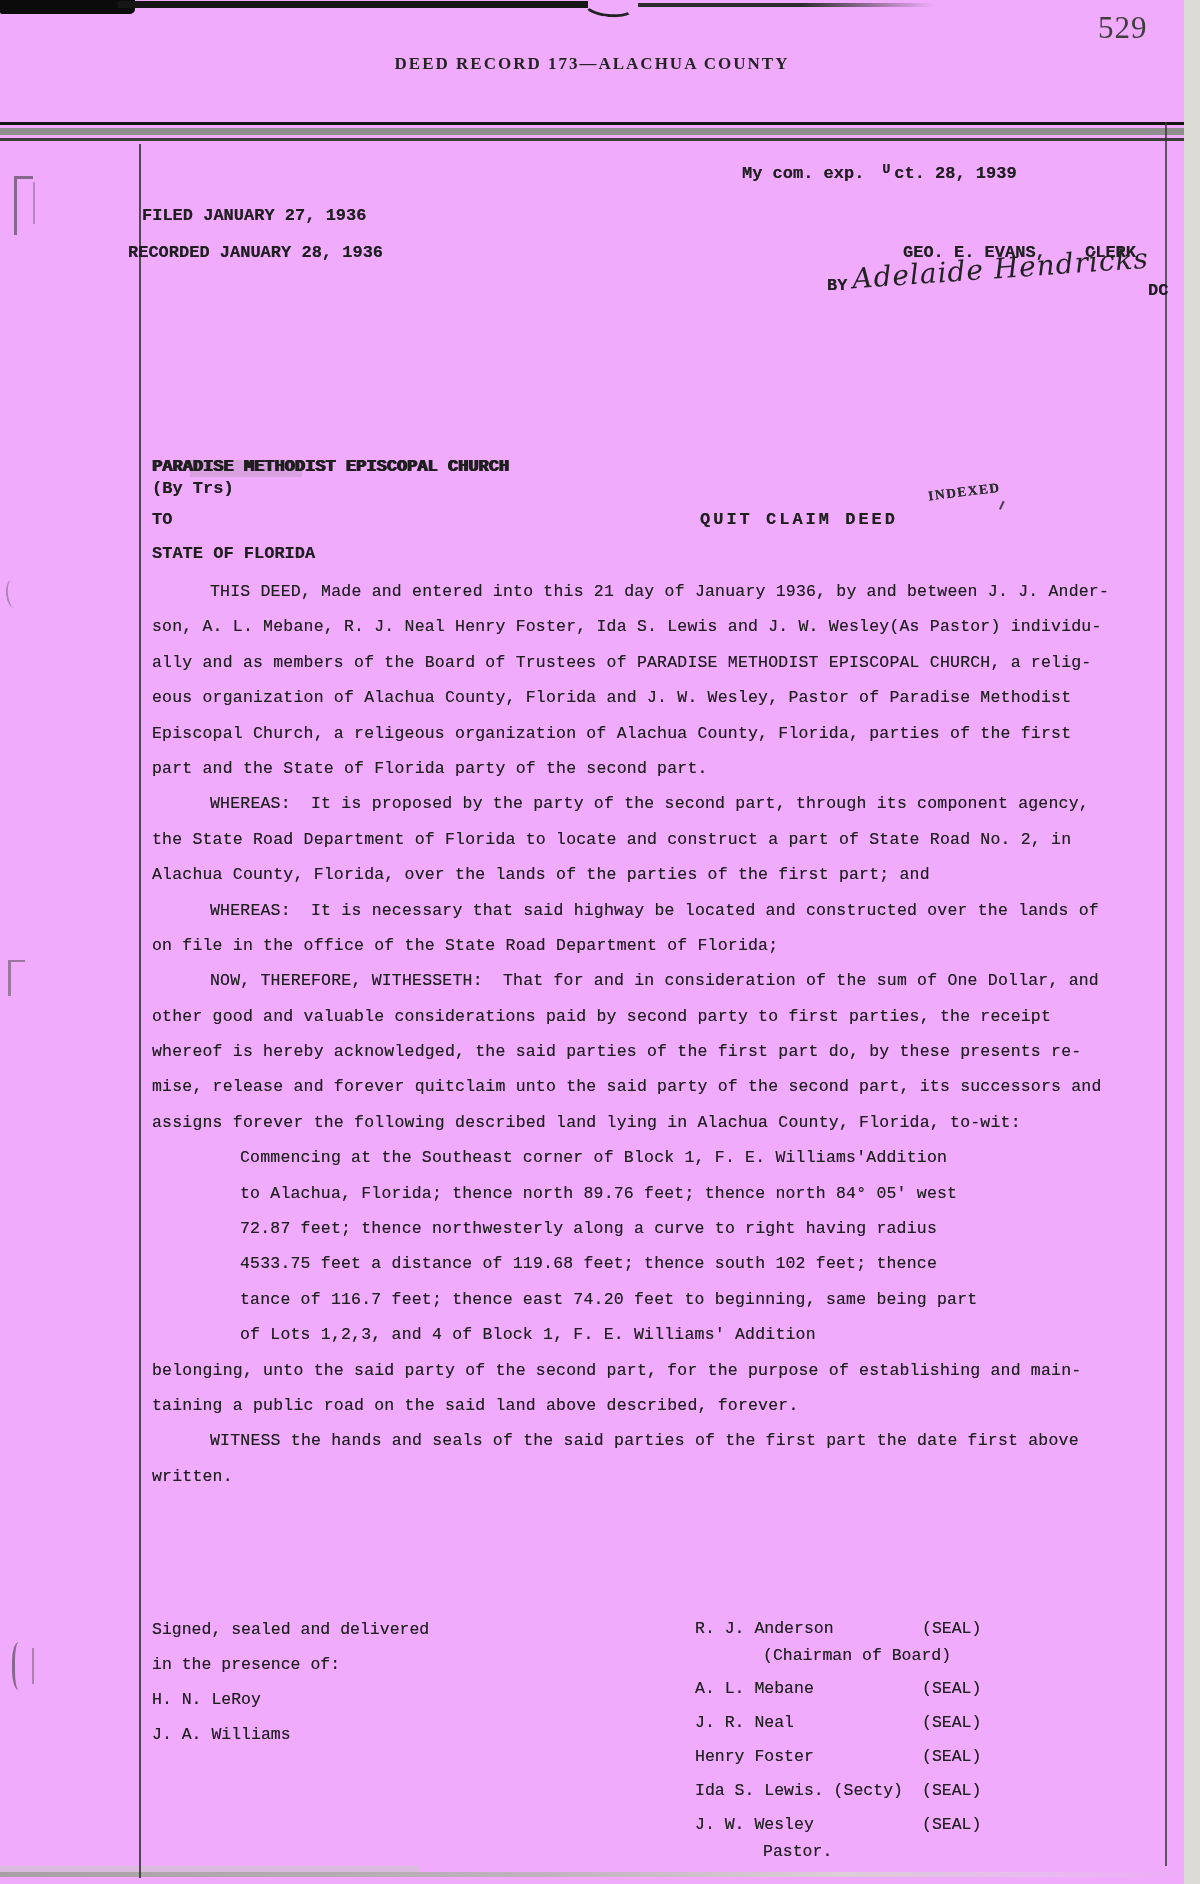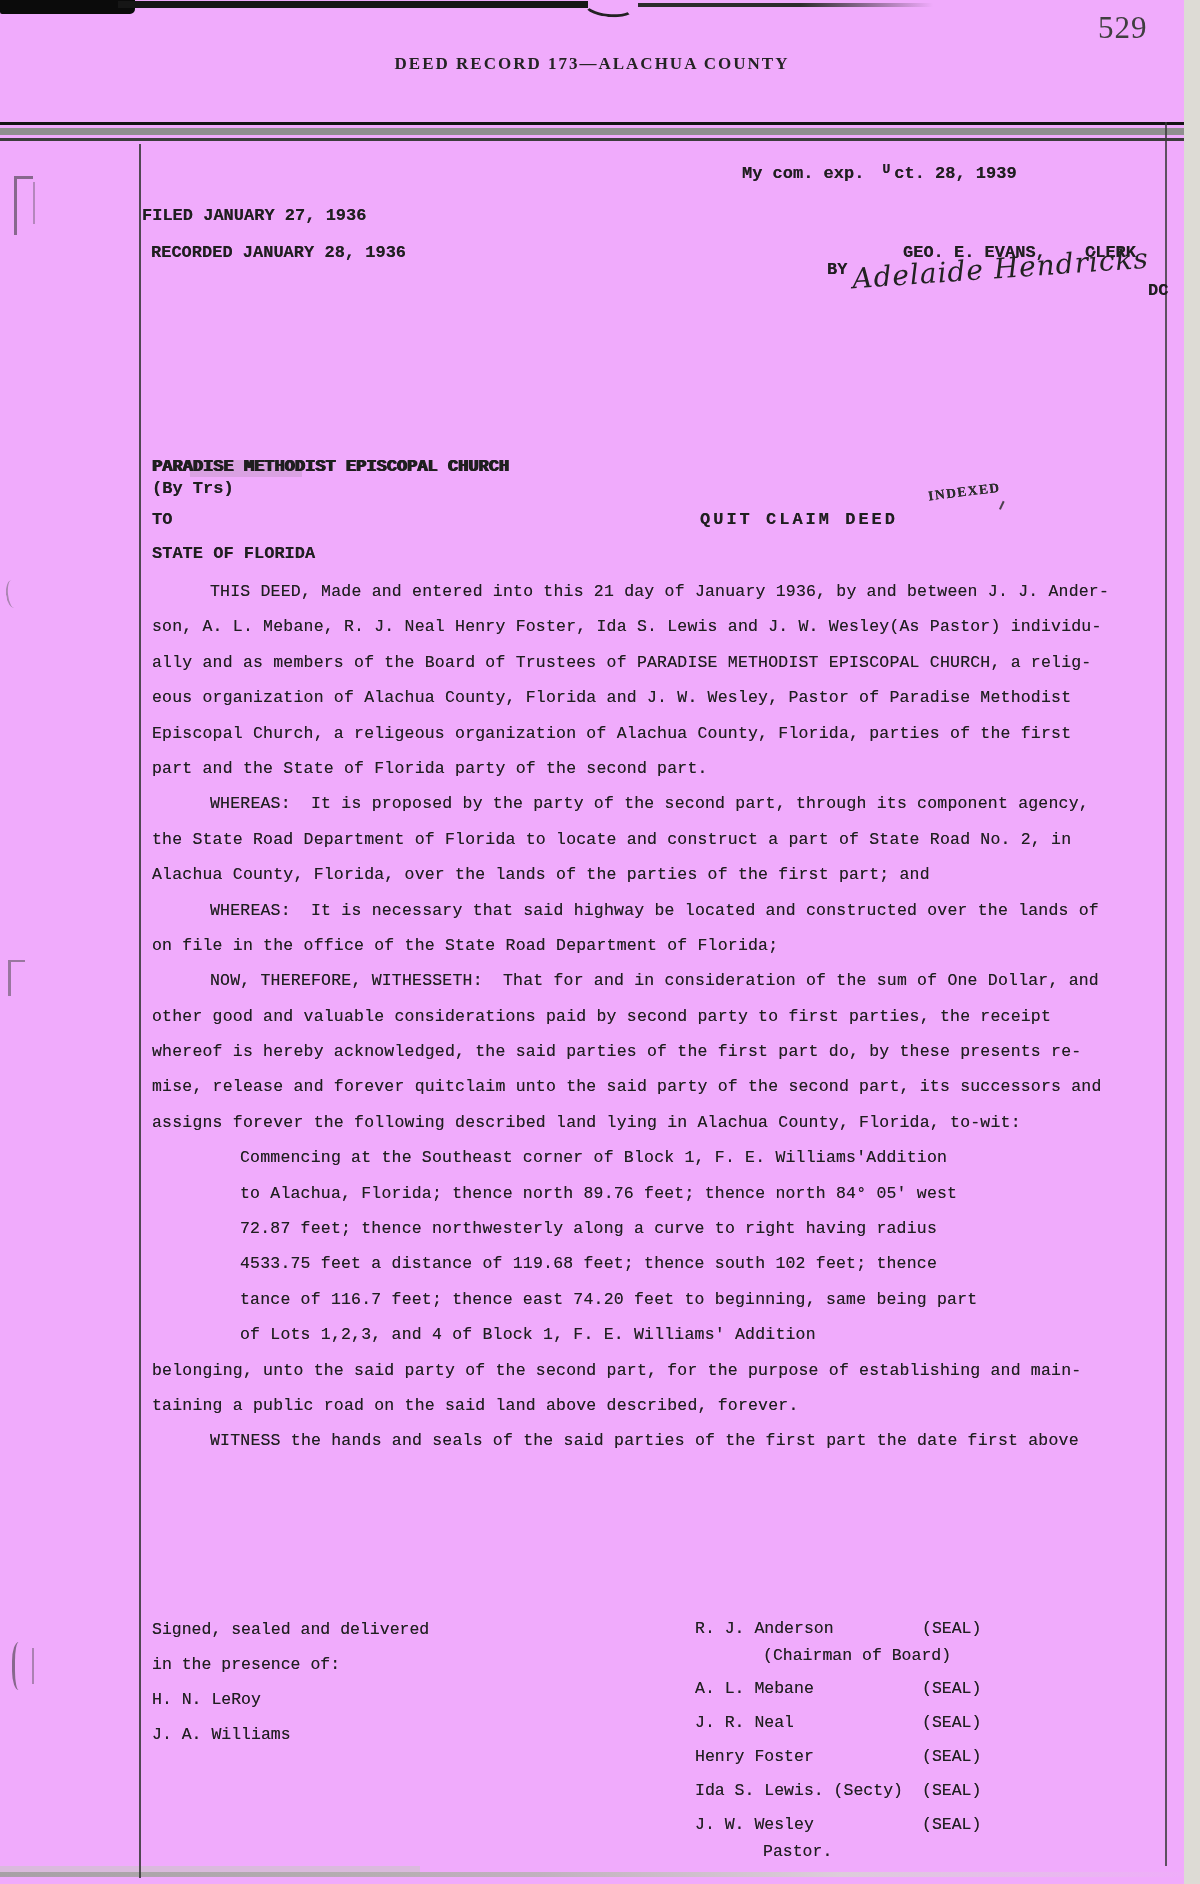--- a/index.html
+++ b/index.html
@@ -20,24 +20,24 @@
 
   
   .tw{position:absolute;white-space:pre;font-size:17px;line-height:20px;
       text-shadow:0 0 .4px rgba(0,0,0,.55);}
   .b{font-weight:700;}
   .commission{left:742px;top:164px;}
   .comm-sup{display:inline-block;transform:translateY(-5px);font-size:13px;}
   .comm-date{margin-left:4px;}
   .comm-gap{display:inline-block;width:18px;}
   .filed{left:142px;top:206px;}
-  .recorded{left:151px;top:243px;text-align:center;}
+  .recorded{left:128px;top:243px;text-align:center;}
   .clerk-name{left:903px;top:243px;}
   .clerk-title{left:1085px;top:243px;}
-  .by-label{left:827px;top:260px;}
+  .by-label{left:827px;top:276px;}
   .deputy-sig{position:absolute;left:852px;top:252px;font-family:"DejaVu Serif",serif;
               font-style:italic;font-size:28px;letter-spacing:1px;color:#222;
               transform:rotate(-4deg);white-space:pre;}
   .deputy-initials{left:1148px;top:281px;}
 
   
   .grantor{left:152px;top:457px;}
   .overstrike{text-shadow:.9px 0 0 currentColor,-.5px 0 0 currentColor;}
   .grantor-sub{left:152px;top:479px;}
   .to-label{left:152px;top:510px;}
@@ -155,20 +155,21 @@
       <div class="bline ind0">assigns forever the following described land lying in Alachua County, Florida, to-wit:</div>
       <div class="bline ind2">Commencing at the Southeast corner of Block 1, F. E. Williams'Addition</div>
       <div class="bline ind2">to Alachua, Florida; thence north 89.76 feet; thence north 84° 05' west</div>
       <div class="bline ind2">72.87 feet; thence northwesterly along a curve to right having radius</div>
       <div class="bline ind2">4533.75 feet a distance of 119.68 feet; thence south 102 feet; thence</div>
       <div class="bline ind2">tance of 116.7 feet; thence east 74.20 feet to beginning, same being part</div>
       <div class="bline ind2">of Lots 1,2,3, and 4 of Block 1, F. E. Williams' Addition</div>
       <div class="bline ind0">belonging, unto the said party of the second part, for the purpose of establishing and main-</div>
       <div class="bline ind0">taining a public road on the said land above described, forever.</div>
       <div class="bline ind1">WITNESS the hands and seals of the said parties of the first part the date first above</div>
+      <div class="bline ind0">written.</div>
     </div>
 
   <div class="witness-col">
       <div class="wrow">Signed, sealed and delivered</div>
       <div class="wrow">in the presence of:</div>
       <div class="wrow">H. N. LeRoy</div>
       <div class="wrow">J. A. Williams</div>
     </div>
   <div class="signer-col">
       <div class="srow"><span>R. J. Anderson</span><span class="seal">(SEAL)</span></div>

